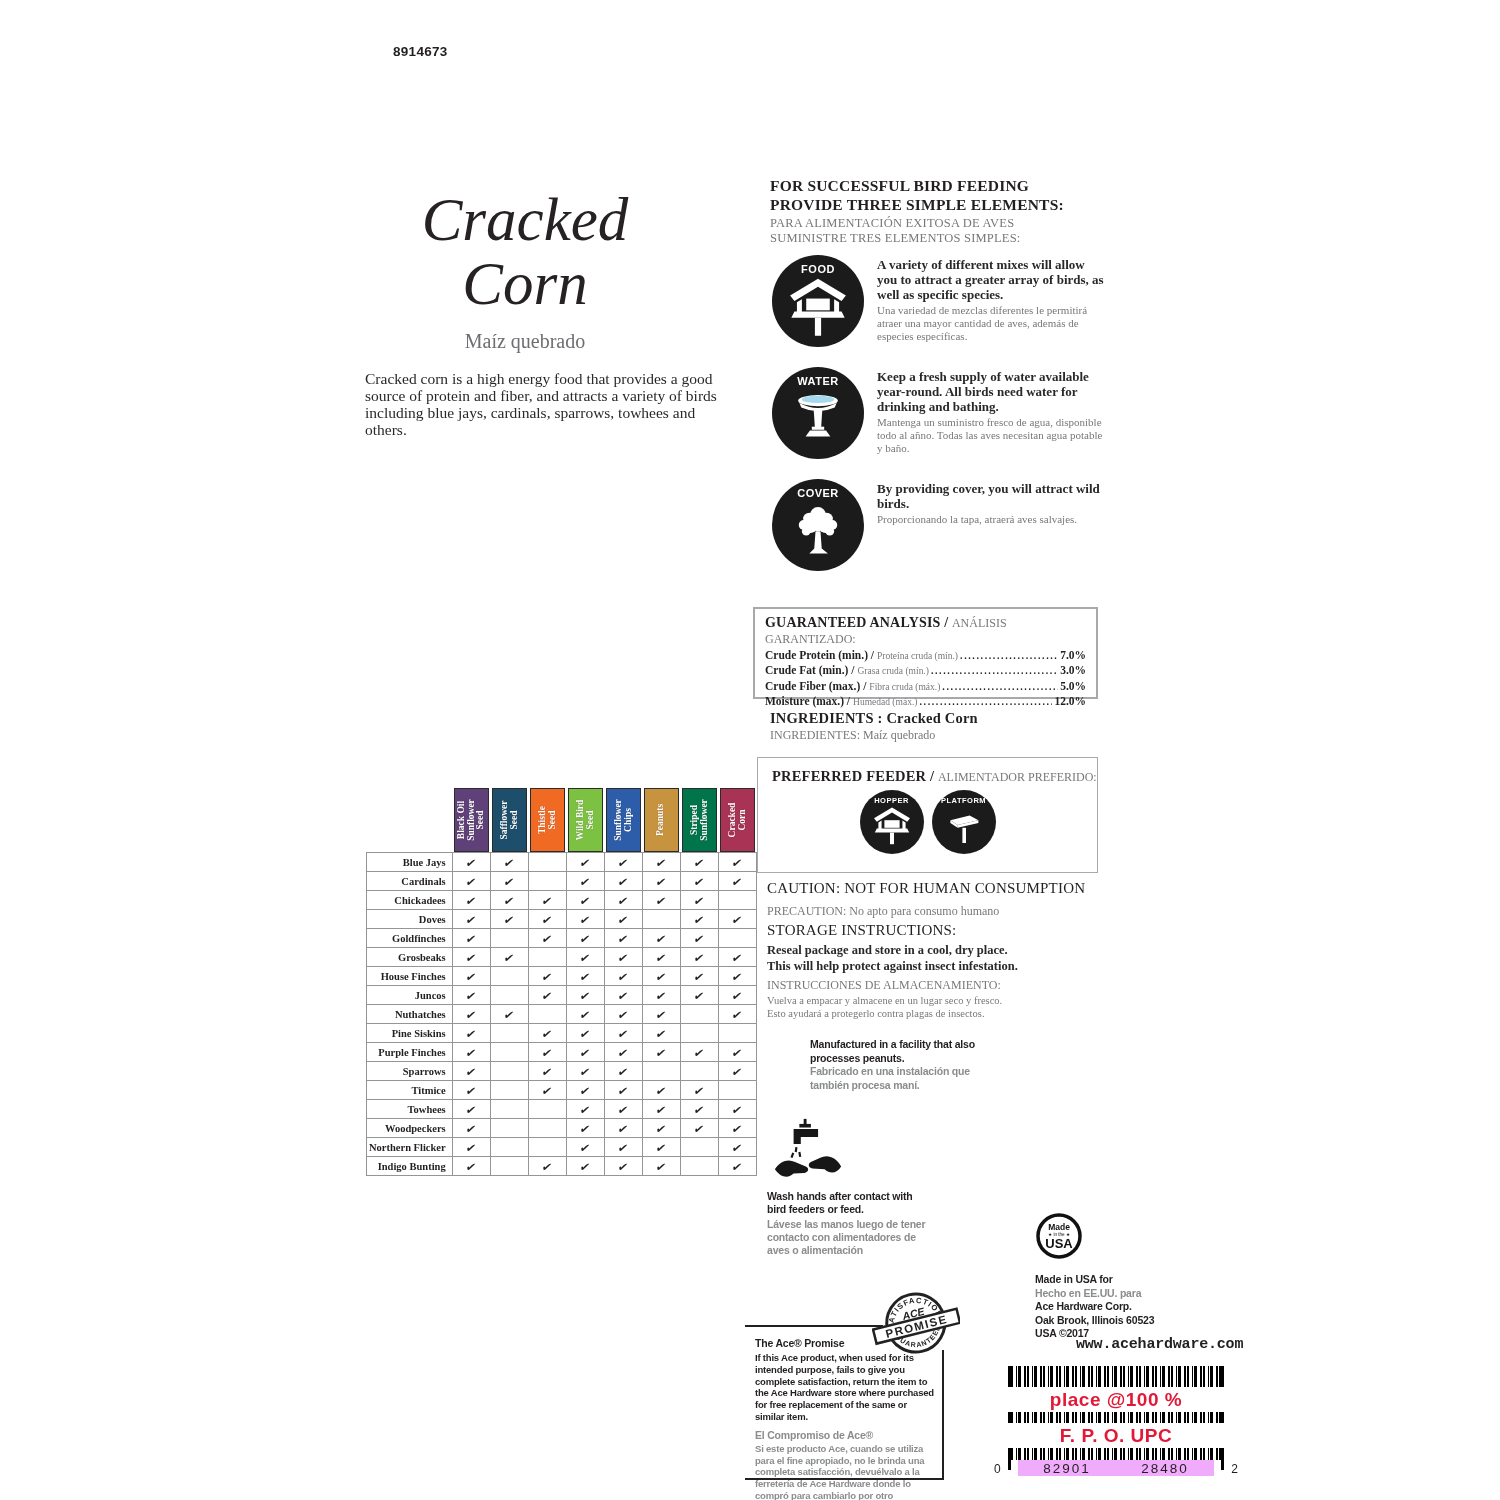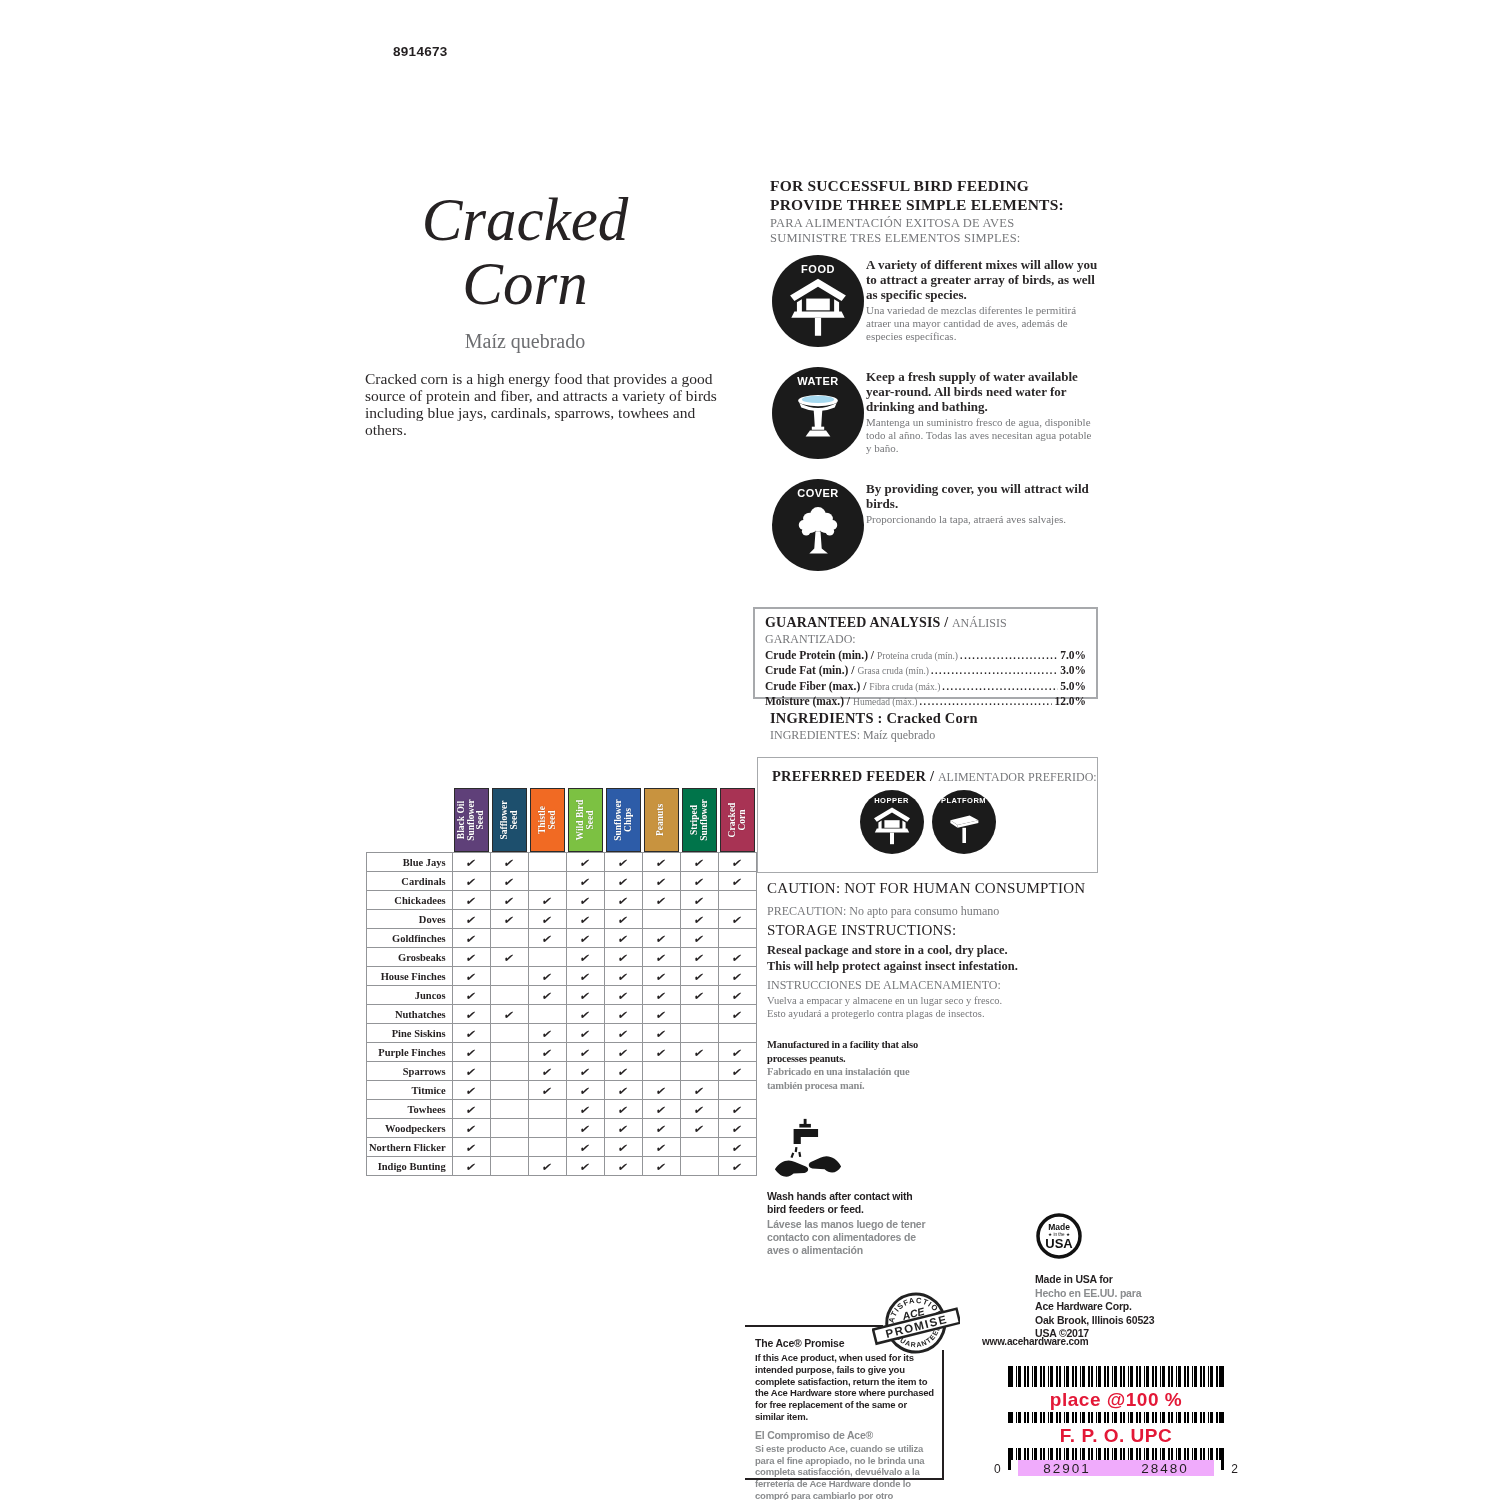--- a/index.html
+++ b/index.html
@@ -23,21 +23,21 @@
   .desc-en { font-size:15.5px; line-height:17px; color:#2b2829; }
   .desc-es { margin-top:6px; font-size:13px; line-height:14.5px; color:#77787b; }
 
   
   .elements-head { left:770px; top:176px; width:330px; }
   .eh-en { font-weight:bold; font-size:15.5px; line-height:19px; letter-spacing:.2px; }
   .eh-es { font-size:12.5px; line-height:15px; color:#77787b; letter-spacing:.2px; margin-top:2px; }
 
   
   .elements-list { left:772px; top:255px; width:335px; }
-  .element-item { display:flex; gap:2px; margin-bottom:20px; align-items:flex-start; }
+  .element-item { display:flex; gap:13px; margin-bottom:20px; align-items:flex-start; }
   .circle-badge { background:#1b1b1b; border-radius:50%; display:flex; flex-direction:column; align-items:center; flex:0 0 auto; }
   .circle-badge.big { width:92px; height:92px; padding-top:8px; }
   .circle-badge.small { width:64px; height:64px; padding-top:6px; }
   .circle-label { color:#fff; font-family:"Liberation Sans",sans-serif; font-weight:bold; letter-spacing:.5px; }
   .big .circle-label { font-size:11px; }
   .small .circle-label { font-size:7.5px; }
   .big svg.art { width:66px; height:62px; }
   .small svg.art { width:44px; height:40px; }
   .element-text { padding-top:2px; width:232px; }
   .el-en { font-size:13px; line-height:15px; font-weight:bold; color:#2b2829; }
@@ -85,33 +85,33 @@
   .caution { left:767px; top:880px; width:340px; }
   .cau-en { font-size:15px; letter-spacing:.2px; }
   .cau-es { font-size:12px; color:#77787b; margin-top:7px; }
   .storage { left:767px; top:922px; width:340px; }
   .sto-head { font-size:15px; letter-spacing:.2px; }
   .sto-body { font-size:12.5px; line-height:16px; margin-top:3px; font-weight:bold; color:#2b2829; }
   .sto-es-head { font-size:12px; color:#77787b; margin-top:4px; }
   .sto-es-body { font-size:10.5px; line-height:13px; color:#77787b; margin-top:1px; }
 
   
-  .allergen { left:767px; top:1038px; width:180px; font-family:Liberation Serif, serif; letter-spacing:-.2px; }
+  .allergen { left:810px; top:1038px; width:180px; font-family:Liberation Sans, sans-serif; letter-spacing:-.2px; }
   .alg-en { font-weight:bold; font-size:10.5px; line-height:13.5px; }
   .alg-es { font-weight:bold; font-size:10.5px; line-height:13.5px; color:#8a8c8e; }
   .wash-icon { left:770px; top:1116px; width:76px; height:72px; }
   .wash-text { left:767px; top:1190px; width:165px; font-family:"Liberation Sans",sans-serif; letter-spacing:-.2px; }
   .wsh-en { font-weight:bold; font-size:10.5px; line-height:13px; }
   .wsh-es { font-weight:bold; font-size:10.5px; line-height:13px; color:#8a8c8e; margin-top:2px; }
 
   
   .usa-logo { left:1035px; top:1212px; width:48px; height:48px; }
   .address { left:1035px; top:1273px; font-family:"Liberation Sans",sans-serif; font-weight:bold; font-size:10.5px; line-height:13.5px; letter-spacing:-.2px; }
   .address .gray-line { color:#8a8c8e; }
-  .website { left:982px; top:1336px; font-family:Liberation Sans, sans-serif; font-weight:bold; font-size:10px; letter-spacing:-.2px; }
+  .website { left:1076px; top:1336px; font-family:Liberation Mono, monospace; font-weight:bold; font-size:15px; letter-spacing:-.2px; }
 
   
   .ap-topline { left:745px; top:1325px; width:138px; height:2px; background:#231f20; }
   .ap-rightline { left:942px; top:1350px; width:2px; height:130px; background:#231f20; }
   .ap-bottomline { left:745px; top:1478px; width:199px; height:2px; background:#231f20; }
   .ap-badge { left:872px; top:1282px; width:88px; height:84px; }
   .ap-text { left:755px; top:1337px; width:180px; font-family:"Liberation Sans",sans-serif; letter-spacing:-.2px; }
   .ap-h-en { font-weight:bold; font-size:10.5px; line-height:13px; }
   .ap-b-en { font-weight:bold; font-size:9.5px; line-height:11.8px; margin-top:2px; }
   .ap-h-es { font-weight:bold; font-size:10.5px; line-height:13px; color:#8a8c8e; margin-top:6px; }

